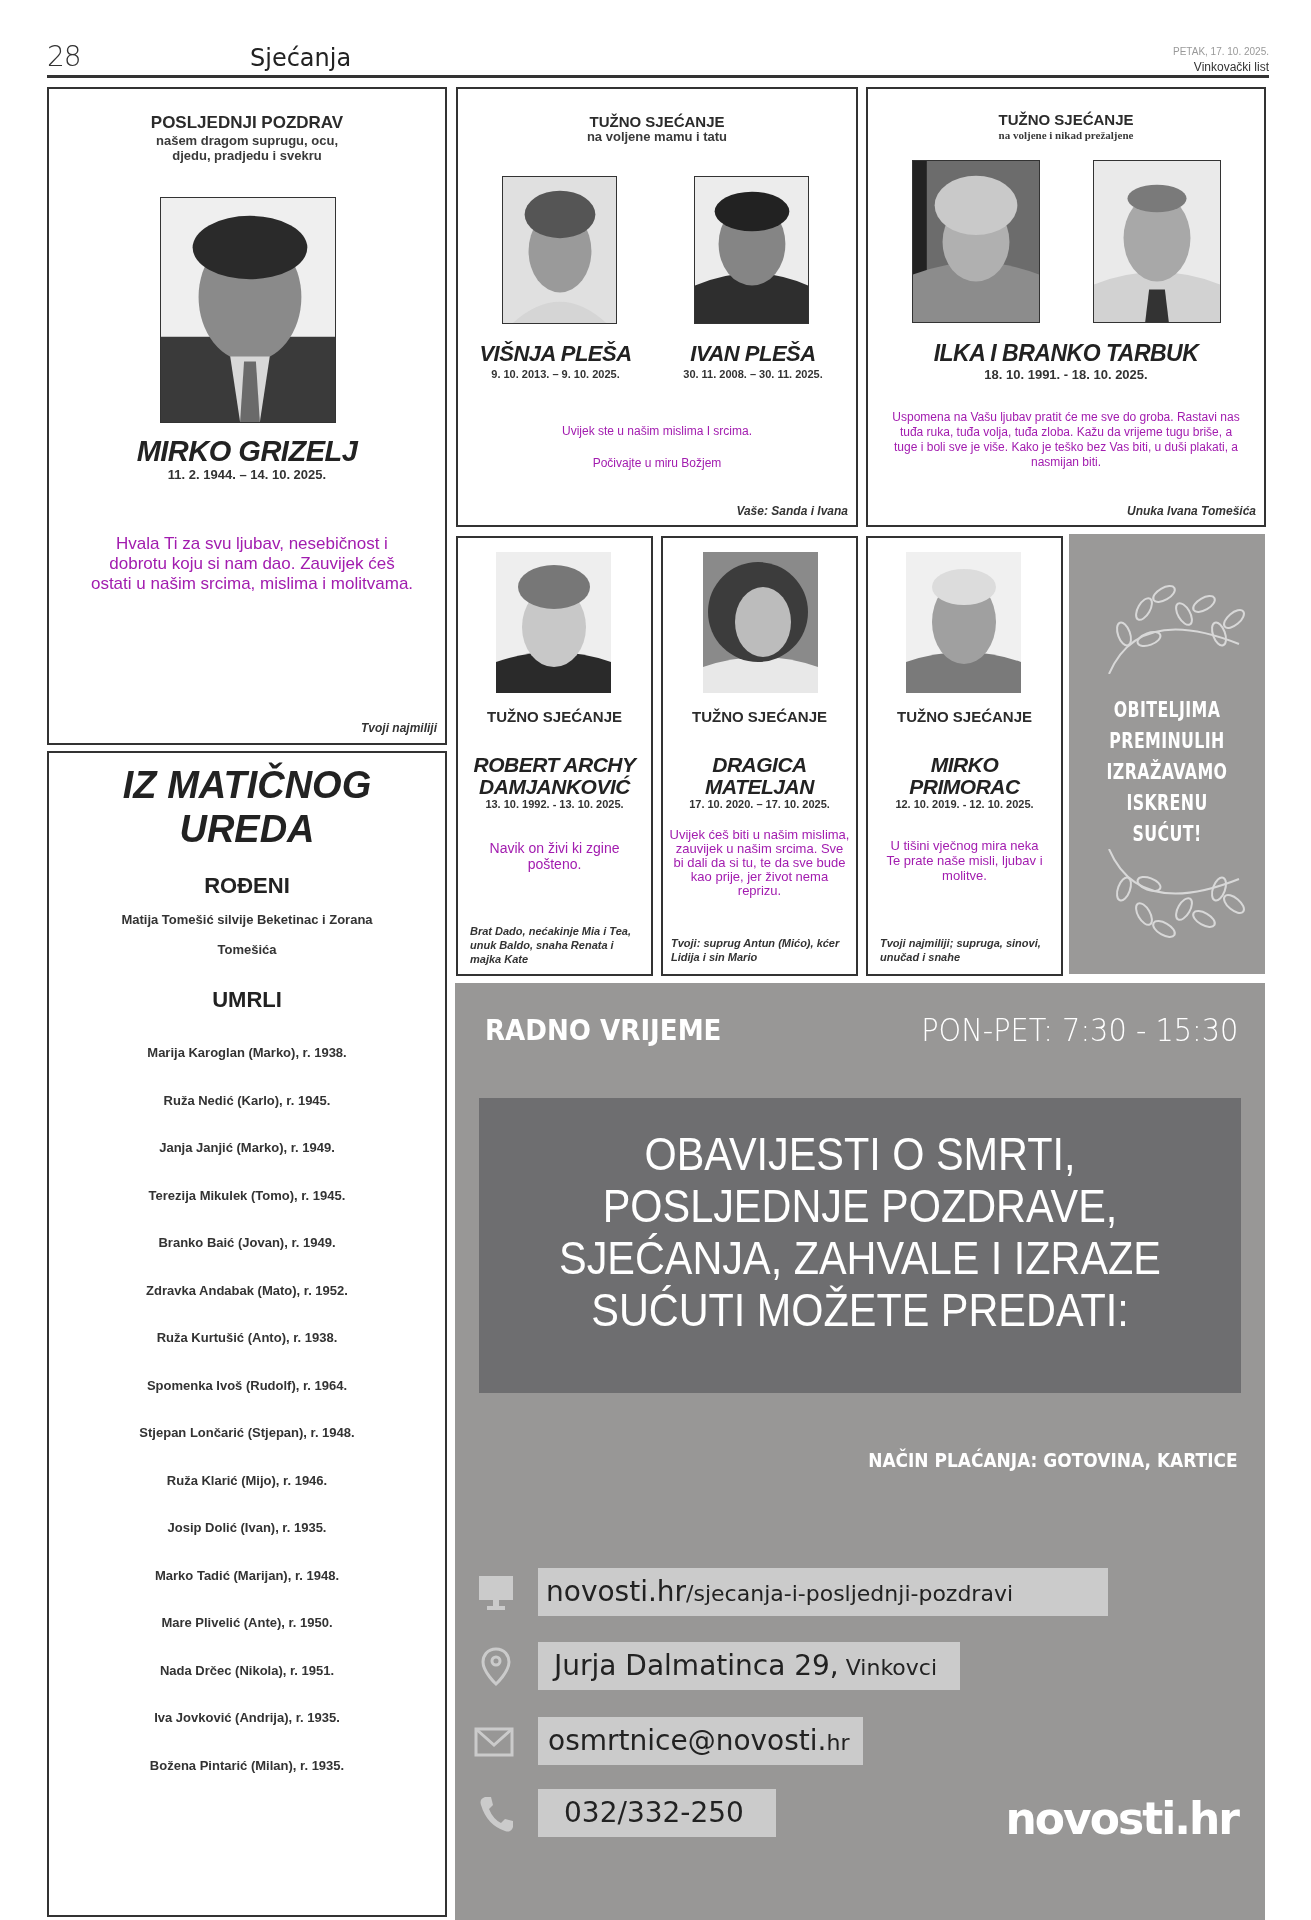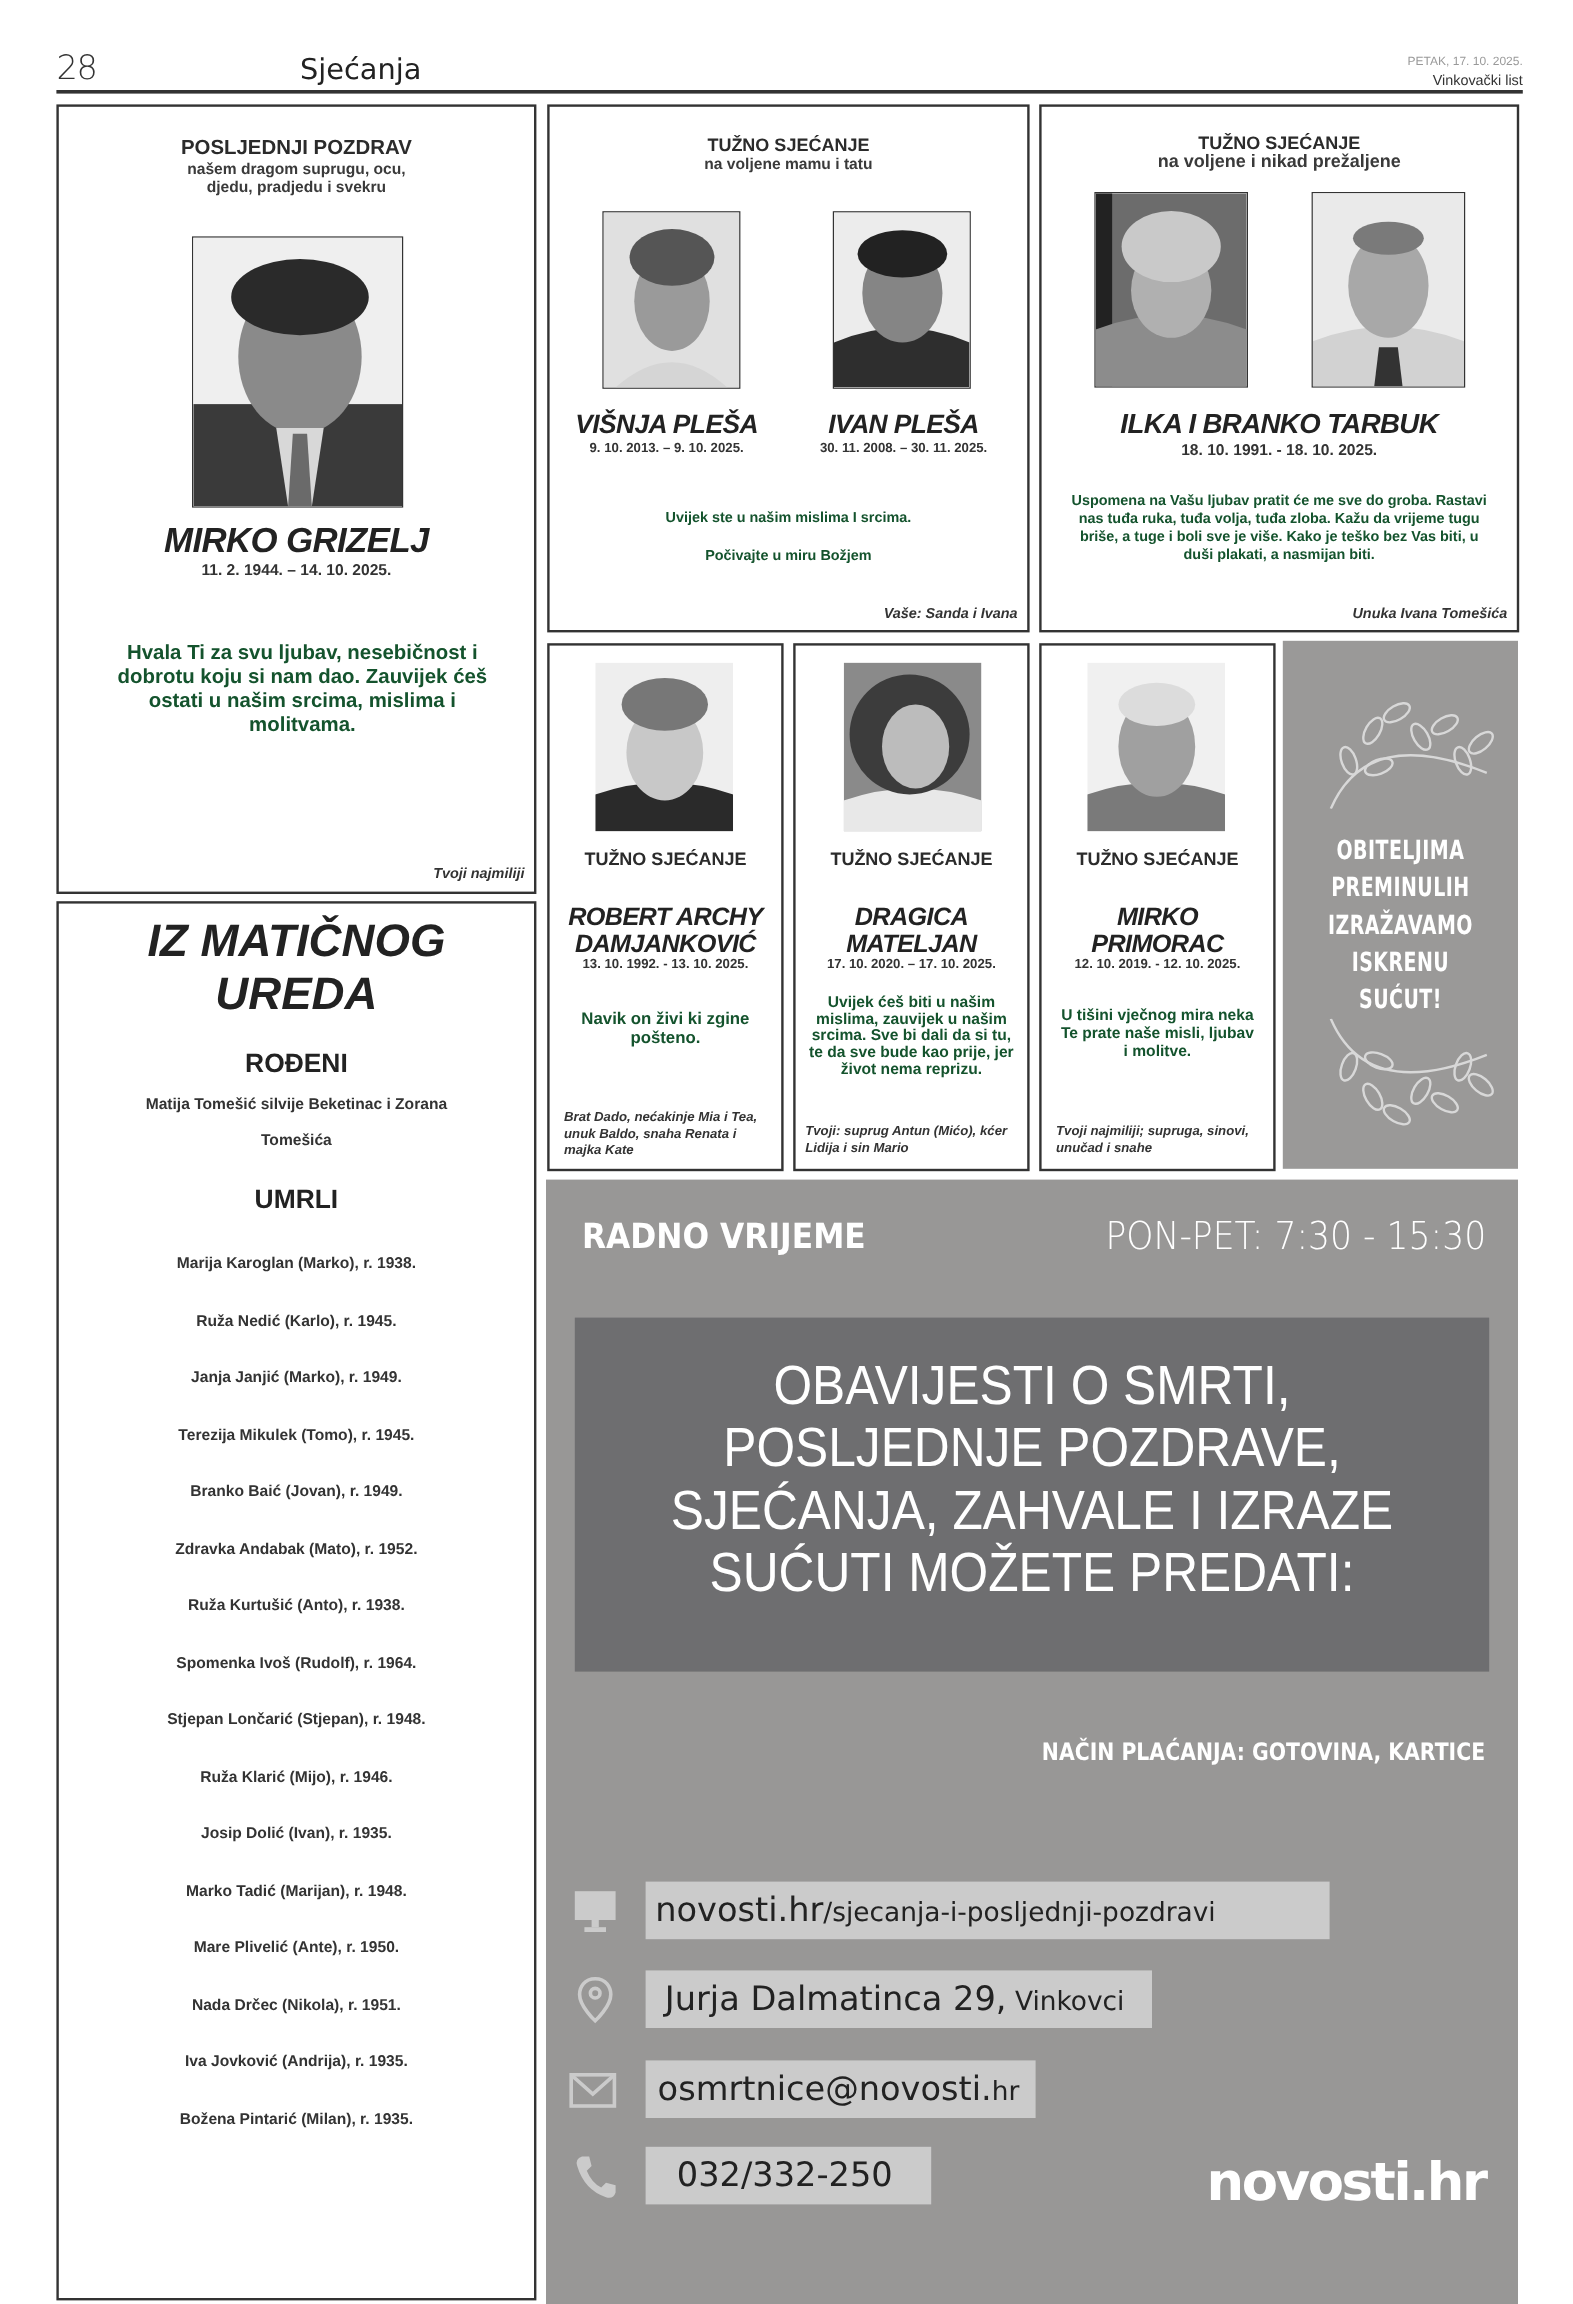--- a/index.html
+++ b/index.html
@@ -14,21 +14,21 @@
   .hdr-rule { position: absolute; left: 47px; right: 42px; top: 75px; height: 3px; background: #333; }
 
   .box { position: absolute; border: 2px solid #333; background: #fff; text-align: center; }
   .photo { position: absolute; border: 1px solid #333; overflow: hidden; }
   .photo svg { width: 100%; height: 100%; display: block; }
 
   .hdr-title { font-weight: 700; color: #2b2b2b; }
   .sub { font-weight: 700; color: #3a3a3a; }
   .name { font-weight: 700; font-style: italic; color: #222; letter-spacing: -0.5px; }
   .dates { font-weight: 700; color: #333; }
-  .msg { font-weight: 700; color: #14532d; }
+  .msg { font-weight: 400; color: #a21caf; }
   .sign { position: absolute; right: 8px; font-style: italic; font-weight: 700; color: #333; text-align: left; }
 
   
   .mu-title { font-size: 38px; font-style: italic; font-weight: 700; line-height: 44px; color: #222; margin-top: 10px; }
   .mu-sec { font-size: 22px; font-weight: 700; color: #222; }
   .mu-born { font-size: 13px; color: #333; line-height: 30px; font-weight: 700; }
   .mu-list { list-style: none; }
   .mu-list li { font-size: 13px; font-weight: 700; color: #333; height: 47.5px; line-height: 47.5px; }
 
   
@@ -100,21 +100,21 @@
   <div class="dates" style="position:absolute; left:0; width:195px; top:279px; font-size:11px;">9. 10. 2013. – 9. 10. 2025.</div>
   <div class="name" style="position:absolute; left:195px; width:200px; top:252px; font-size:22px;">IVAN PLEŠA</div>
   <div class="dates" style="position:absolute; left:195px; width:200px; top:279px; font-size:11px;">30. 11. 2008. – 30. 11. 2025.</div>
   <div class="msg" style="position:absolute; left:0; right:0; top:335px; font-size:12px;">Uvijek ste u našim mislima I srcima.</div>
   <div class="msg" style="position:absolute; left:0; right:0; top:367px; font-size:12px;">Počivajte u miru Božjem</div>
   <div class="sign" style="top:415px; font-size:12px;">Vaše: Sanda i Ivana</div>
 </div>
 
 <div class="box" style="left:866px; top:87px; width:400px; height:440px;">
   <div class="hdr-title" style="margin-top:22px; font-size:15px;">TUŽNO SJEĆANJE</div>
-  <div class="sub" style="font-size:15px; line-height:14px;">na voljene i nikad prežaljene</div>
+  <div class="sub" style="font-size:11px; line-height:14px;font-family:Liberation Serif, serif;">na voljene i nikad prežaljene</div>
   <div class="photo" style="left:44px; top:71px; width:128px; height:163px;">
     <svg viewBox="0 0 128 163" preserveAspectRatio="none">
       <rect width="128" height="163" fill="#6c6c6c"></rect>
       <rect x="0" y="0" width="14" height="163" fill="#222"></rect>
       <path d="M0,163 L0,115 Q64,90 128,115 L128,163 Z" fill="#8c8c8c"></path>
       <ellipse cx="64" cy="82" rx="34" ry="40" fill="#b0b0b0"></ellipse>
       <ellipse cx="64" cy="45" rx="42" ry="30" fill="#c9c9c9"></ellipse>
     </svg>
   </div>
   <div class="photo" style="left:225px; top:71px; width:128px; height:163px;">

